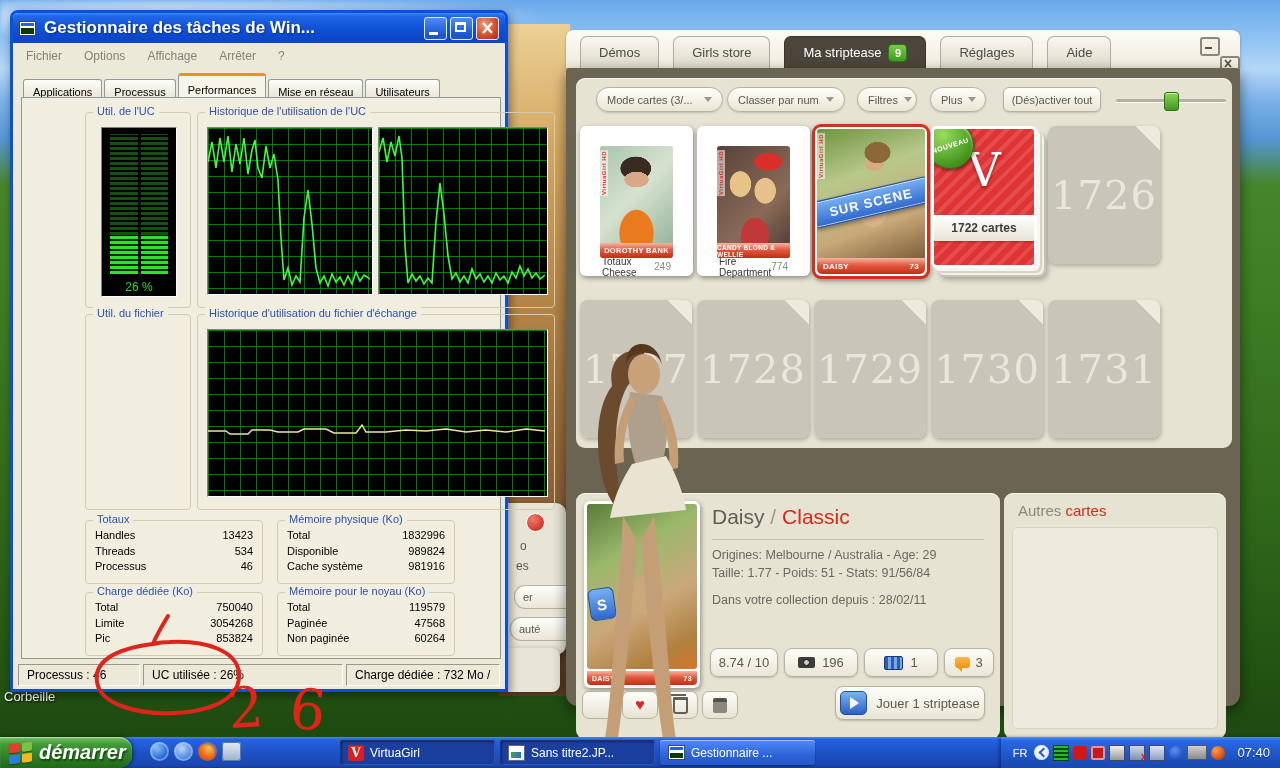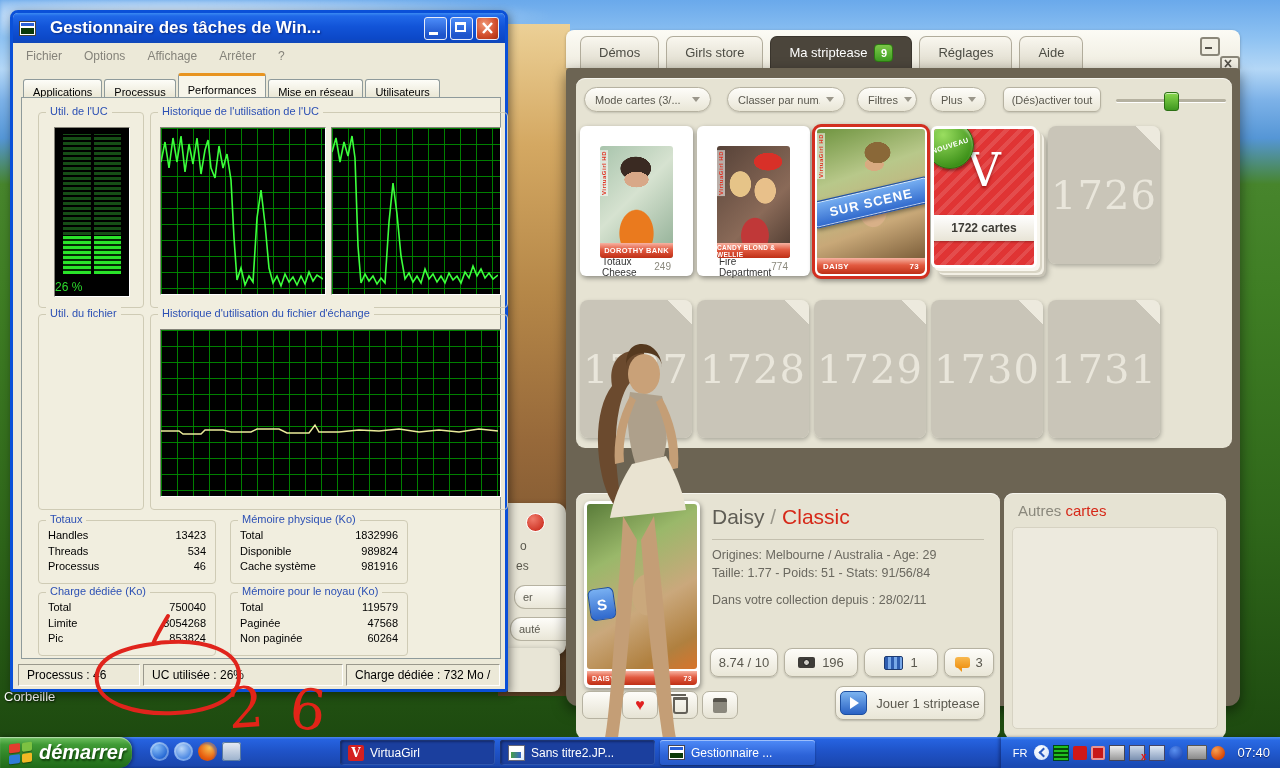--- a/index.html
+++ b/index.html
@@ -10,52 +10,52 @@
   .cloud{background:radial-gradient(ellipse at 30% 40%,rgba(255,255,255,.85),rgba(255,255,255,0) 70%);filter:blur(2px);}
   .blonde{background:linear-gradient(180deg,#ecd096 0%,#d4a862 18%,#b58748 40%,#97693a 62%,#7c5530 82%,#5f4226 100%);}
   .white-txt-shadow{text-shadow:1px 1px 2px rgba(0,0,0,.85);}
 
   
   .tm{left:10px;top:10px;width:498px;height:682px;border-radius:8px 8px 3px 3px;
     background:#ece9d8;border:3px solid #0a50d8;box-shadow:2px 3px 10px rgba(0,0,0,.45);box-sizing:border-box;}
   .tm-title{left:0;top:0;right:0;height:30px;border-radius:5px 5px 0 0;
     background:linear-gradient(180deg,#3a8af2 0%,#2068e8 10%,#1254d8 45%,#0c48c8 85%,#1048b8 100%);
     display:flex;align-items:center;padding:0 6px;box-sizing:border-box;color:#fff;}
-  .tm-title-text{font-size:17px;font-weight:bold;margin-left:14px;flex:1;white-space:nowrap;overflow:hidden;text-shadow:1px 1px 2px #0a2a80;}
+  .tm-title-text{font-size:17px;font-weight:bold;margin-left:8px;flex:1;white-space:nowrap;overflow:hidden;text-shadow:1px 1px 2px #0a2a80;}
   .cap-btn{width:21px;height:21px;border-radius:3px;border:1px solid #e8ecf8;margin-left:3px;position:relative;flex:none;}
   .cap-min,.cap-max{background:linear-gradient(180deg,#4c8cf8,#1e55cc 80%);}
   .cap-close{background:radial-gradient(circle at 35% 30%,#f09a78,#d4502e 55%,#a82c10);}
   .tm-menu{left:3px;top:30px;right:3px;height:25px;background:#ece9d8;display:flex;align-items:center;gap:22px;padding-left:10px;font-size:12px;color:#85837a;}
   .tm-tabs{left:10px;top:60px;display:flex;align-items:flex-end;}
   .tm-tab{height:20px;padding:2px 9px 0;font-size:11px;color:#000;background:linear-gradient(#fdfdf8,#ece9d8 70%);
     border:1px solid #8e9a9b;border-bottom:none;border-radius:3px 3px 0 0;margin-right:2px;display:flex;align-items:center;}
   .tm-tab.active{height:24px;background:#f7f5ea;border-top:3px solid #e89420;font-size:11px;}
   .tm-page{left:8px;top:84px;width:480px;height:562px;background:#f1eedf;border:1px solid #8e9a9b;box-sizing:border-box;}
-  .grp{position:absolute;border:1px solid #cfcbb5;border-radius:4px;}
+  .grp{position:absolute;border:1px solid #cfcbb5;border-radius:4px;margin-left:47px;}
   .grp-lab{position:absolute;top:-8px;left:7px;background:#f1eedf;padding:0 4px;font-size:11px;color:#2c50b4;white-space:nowrap;}
   .meter{position:absolute;background:#000;border:1px solid;border-color:#848278 #fff #fff #848278;}
   .m-div{position:absolute;left:50%;margin-left:-1px;width:3px;top:2px;bottom:20px;background:#000;}
   .m-dim{position:absolute;left:8px;right:8px;background:repeating-linear-gradient(to top,#164e16 0 3px,rgba(0,0,0,0) 3px 5px);}
   .m-bright{position:absolute;left:8px;right:8px;background:repeating-linear-gradient(to top,#2ae42a 0 3px,#042a04 3px 5px);}
-  .m-val{position:absolute;left:0;right:0;bottom:2px;color:#2cd82c;font-size:12px;}
+  .m-val{position:absolute;left:0;right:0;bottom:2px;text-align:center;color:#2cd82c;font-size:12px;}
   .graph{position:absolute;border:1px solid;border-color:#848278 #fff #fff #848278;background-color:#000;
     background-image:repeating-linear-gradient(to right,rgba(0,140,0,.9) 0 1px,transparent 1px 16px),
                      repeating-linear-gradient(to bottom,rgba(0,140,0,.9) 0 1px,transparent 1px 16px);}
   .graph svg{display:block;}
   .kv{display:flex;justify-content:space-between;padding:0 9px;font-size:11px;line-height:15.5px;color:#000;}
   .tm-status{left:3px;bottom:3px;right:3px;height:24px;display:flex;gap:3px;padding:2px 2px 0 2px;box-sizing:border-box;}
   .st-cell{border:1px solid;border-color:#9a988c #fff #fff #9a988c;background:#ece9d8;font-size:12px;color:#000;
     display:flex;align-items:center;padding:0 8px;white-space:nowrap;}
 
   
   .vg{left:566px;top:30px;width:674px;height:676px;}
   .vg-tabstrip{left:0;top:0;width:674px;height:38px;background:linear-gradient(#fcfbf5,#efecdf);border-radius:8px 8px 0 0;
     box-shadow:0 1px 3px rgba(0,0,0,.3);}
   .vg-tab{height:31px;padding:0 18px;display:flex;align-items:center;gap:7px;font-size:13px;color:#4c4c44;
-    background:linear-gradient(#f9f7ef,#ddd9ca);border:1px solid #b1ac9b;border-bottom:none;border-radius:7px 7px 0 0;margin-right:7px;}
+    background:linear-gradient(#f9f7ef,#ddd9ca);border:1px solid #b1ac9b;border-bottom:none;border-radius:7px 7px 0 0;margin-right:14px;}
   .vg-tab.active{background:#4b453b;color:#fff;border-color:#3a352d;}
   .vg-badge{background:linear-gradient(#7cc848,#3f9e22);border:1px solid #2d7a12;border-radius:4px;color:#fff;
     font-size:11px;font-weight:bold;width:17px;height:16px;display:flex;align-items:center;justify-content:center;}
   .vg-ctl{width:16px;height:15px;background:#f2efe3;border:2px solid #8a8678;border-radius:3px;position:relative;}
   .vg-body{left:0;top:38px;width:674px;height:638px;background:#6c6453;border-radius:4px 4px 12px 12px;box-shadow:0 5px 14px rgba(0,0,0,.5);}
   .vg-panel{position:absolute;background:#e6e3d3;border-radius:9px;box-shadow:inset 0 1px 0 rgba(255,255,255,.6);}
   .pill{position:absolute;height:25px;box-sizing:border-box;background:linear-gradient(#fefdf9,#e9e6d7);
     border:1px solid #b6b2a1;border-radius:13px;display:flex;align-items:center;justify-content:space-between;
     padding:0 10px;font-size:11px;color:#5a584e;box-shadow:0 1px 2px rgba(0,0,0,.15);}
   .tri-down{width:0;height:0;border-left:4px solid transparent;border-right:4px solid transparent;border-top:5px solid #9a968a;margin-left:6px;}
@@ -163,21 +163,21 @@
     <div class="abs vg-ctl" style="left:654px;top:7px;">
       <svg width="12" height="11" style="position:absolute;left:0;top:0;">
         <path d="M3 2 L9 9 M9 2 L3 9" stroke="#55524a" stroke-width="1.8"></path>
         </svg>
     </div>
 
     <div class="abs vg-body">
 
       <div class="vg-panel" style="left:10px;top:10px;width:656px;height:370px;">
 
-        <div class="pill" style="left:8px;top:9px;width:127px;justify-content:space-between;">
+        <div class="pill" style="left:20px;top:9px;width:127px;justify-content:space-between;">
           <span style="overflow:hidden;white-space:nowrap;">Mode cartes (3/...</span>
           <span class="tri-down"></span>
         </div>
         <div class="pill" style="left:151px;top:9px;width:118px;">
           <span style="overflow:hidden;white-space:nowrap;">Classer par num...</span>
           <span class="tri-down"></span>
         </div>
         <div class="pill" style="left:281px;top:9px;width:60px;">
           <span>Filtres</span>
           <span class="tri-down"></span>

